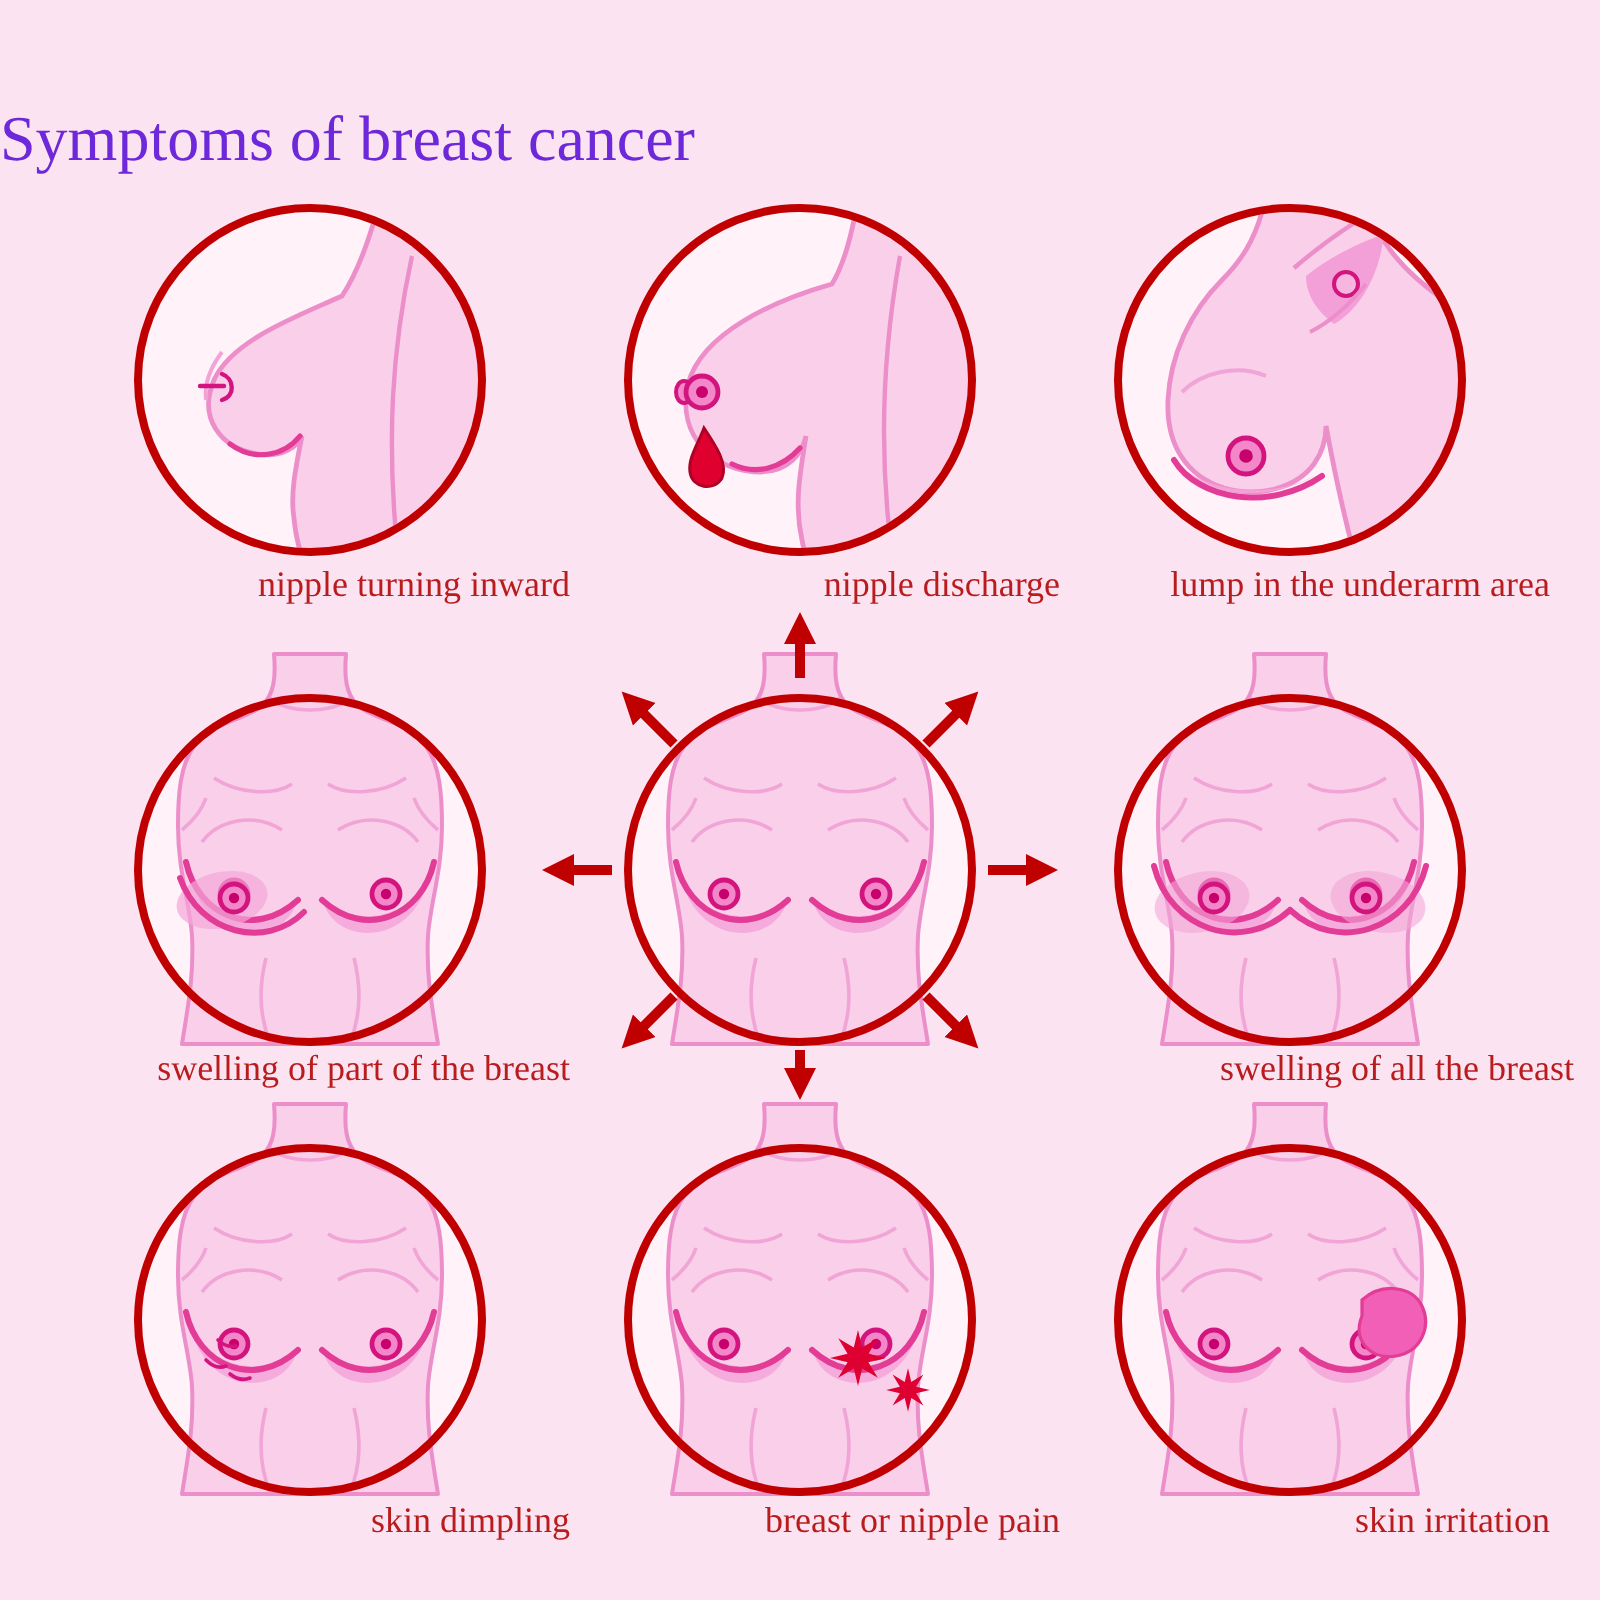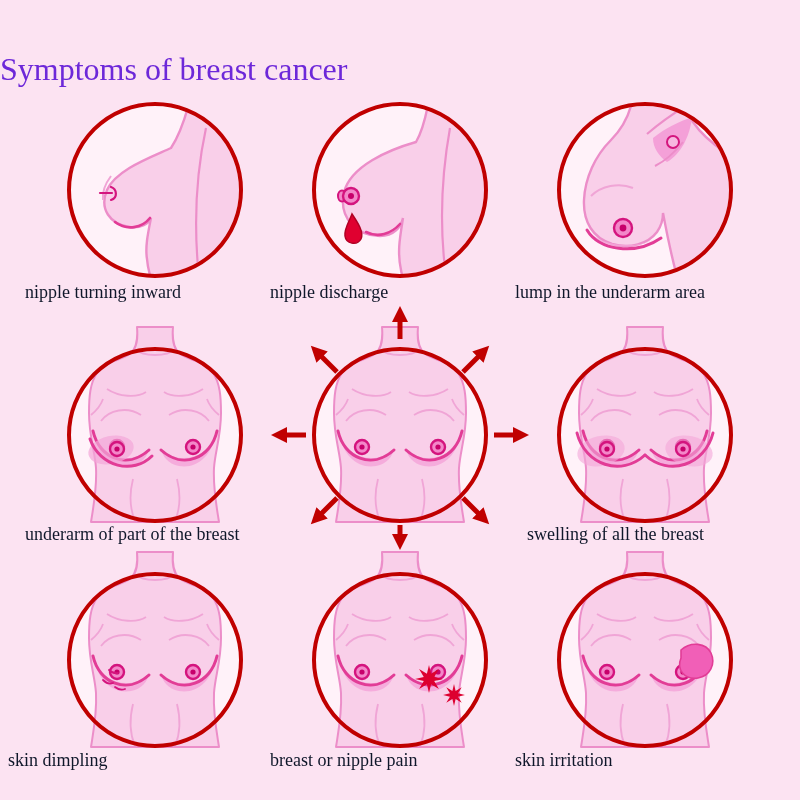--- a/index.html
+++ b/index.html
@@ -8,22 +8,22 @@
     background:#fce3f2;overflow:hidden;
     font-family:"Liberation Serif","DejaVu Serif",serif;
   }
   .title{
     position:absolute;top:30px;left:0;width:100%;
     text-align:left;font-size:32px;color:#6d28d9;font-weight:400;
   }
   .cell{position:absolute;}
   .cell svg{display:block;}
   .label{
-    position:absolute;width:260px;text-align:left;
-    font-size:18px;color:#0f172a;line-height:1.1;
+    position:absolute;width:260px;text-align:right;
+    font-size:18px;color:#b91c1c;line-height:1.1;
   }
   .defs-holder{position:absolute;width:0;height:0;overflow:hidden;}
 </style>
 </head>
 <body>
 
 <div class="stage">
 
   <svg class="defs-holder" aria-hidden="true">
     <defs>
@@ -161,21 +161,21 @@
       <ellipse cx="154" cy="142" rx="24" ry="15" fill="#f4a6d9" opacity="0.6" transform="rotate(12 154 142)"></ellipse>
       <path d="M42,124 C50,156 86,168 110,146" fill="none" stroke="#e23c96" stroke-width="3" stroke-linecap="round"></path>
       <path d="M178,124 C170,156 134,168 110,146" fill="none" stroke="#e23c96" stroke-width="3" stroke-linecap="round"></path>
       <circle cx="72" cy="140" r="7" fill="#f387c9" stroke="#d4147e" stroke-width="2.4"></circle>
       <circle cx="72" cy="140" r="2.6" fill="#c7006b"></circle>
       <circle cx="148" cy="140" r="7" fill="#f387c9" stroke="#d4147e" stroke-width="2.4"></circle>
       <circle cx="148" cy="140" r="2.6" fill="#c7006b"></circle>
     </svg>
   </div>
 
-  <div class="label" style="left:25px;top:525px">underarm of part of the breast</div>
+  <div class="label" style="left:25px;top:525px">swelling of part of the breast</div>
   <div class="label" style="left:527px;top:525px">swelling of all the breast</div>
 
   <div class="cell" style="left:45px;top:534px">
     <svg width="220" height="230" viewBox="0 0 220 230">
       <use href="#sym-torso"></use>
       <g fill="none" stroke="#d4147e" stroke-width="1.8" stroke-linecap="round">
         <path d="M58,146 q5,5 10,3"></path>
         <path d="M70,153 q5,4 10,2"></path>
         <path d="M64,136 q4,4 9,3"></path>
       </g>
@@ -190,17 +190,17 @@
     </svg>
   </div>
 
   <div class="cell" style="left:535px;top:534px">
     <svg width="220" height="230" viewBox="0 0 220 230">
       <use href="#sym-torso"></use>
       <path d="M146,116 C156,107 171,109 176,119 C181,130 175,142 163,144 C150,146 141,136 146,124 Z" fill="#f15fb7" stroke="#e23c96" stroke-width="1.6"></path>
     </svg>
   </div>
 
-  <div class="label" style="left:8px;top:751px">skin dimpling</div>
+  <div class="label" style="left:25px;top:751px">skin dimpling</div>
   <div class="label" style="left:270px;top:751px">breast or nipple pain</div>
   <div class="label" style="left:515px;top:751px">skin irritation</div>
 
 </div>
 
 </body></html>

